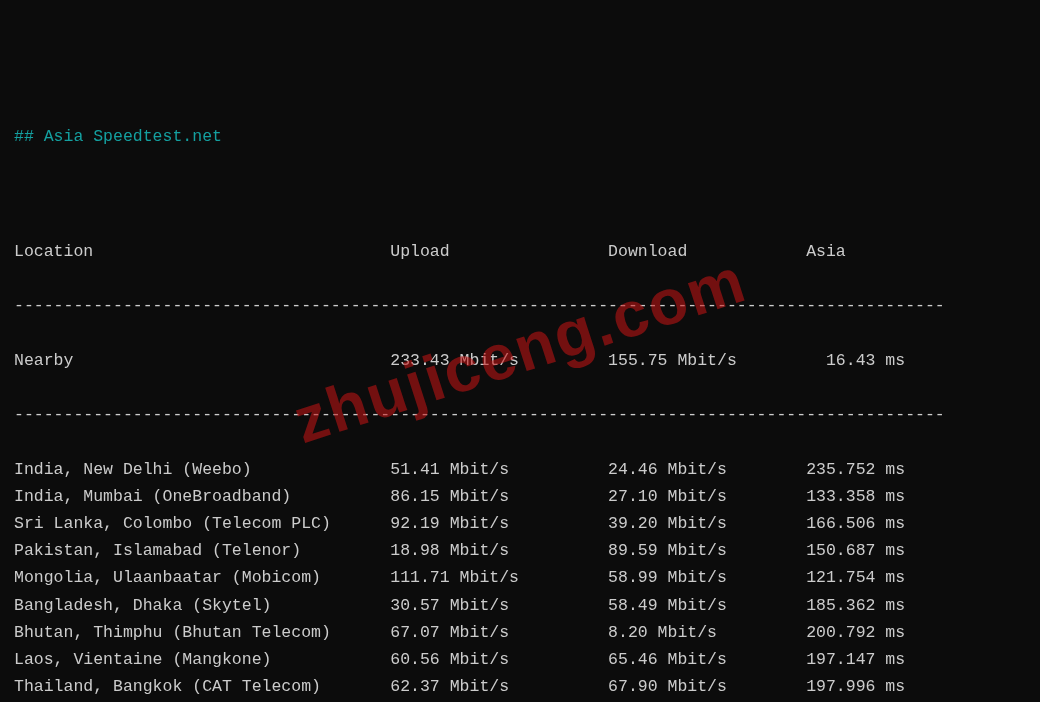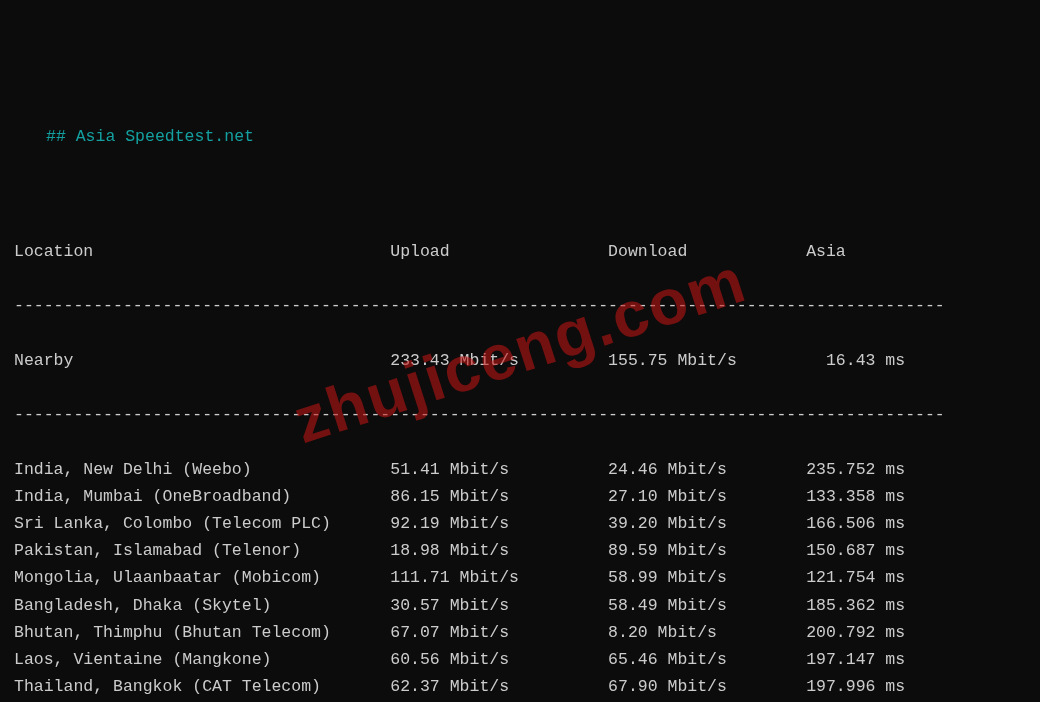--- a/index.html
+++ b/index.html
@@ -12,21 +12,20 @@
     line-height: 1.65;
     width: 1040px;
     height: 702px;
     box-sizing: border-box;
     overflow: hidden;
     white-space: pre;
   }
   .title {
     color: #14a0a0;
     margin-bottom: 6px;
-    margin-left: 32px;
   }
   .watermark {
     position: absolute;
     top: 50%;
     left: 50%;
     transform: translate(-50%, -50%) rotate(-18deg);
     font-size: 64px;
     font-weight: bold;
     color: rgba(200, 20, 20, 0.55);
     pointer-events: none;

